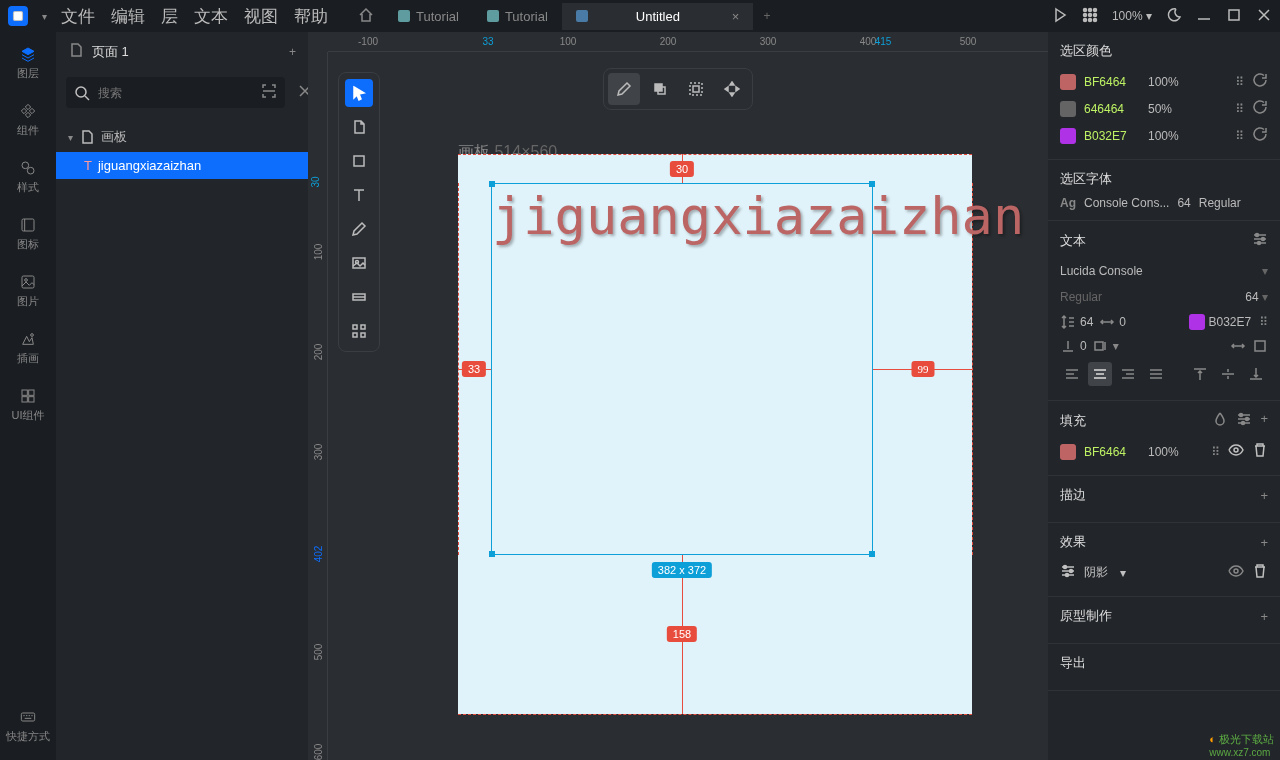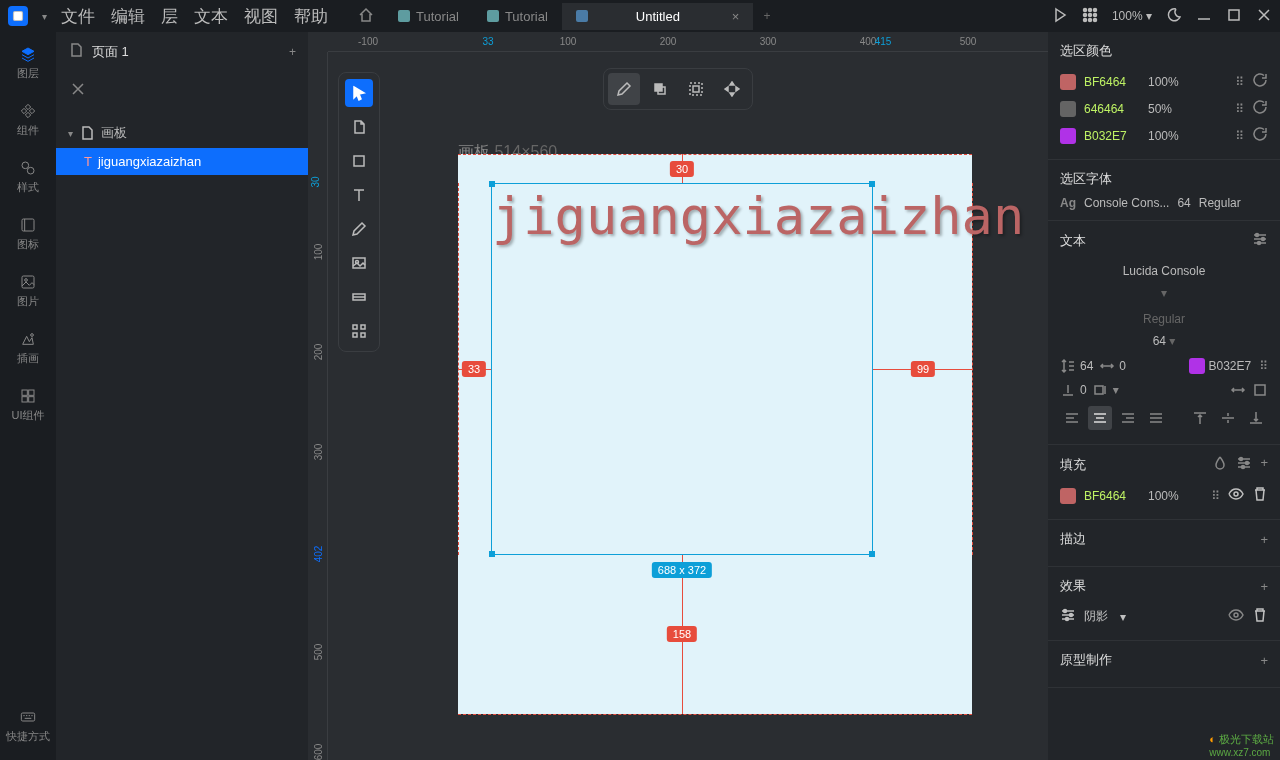--- a/index.html
+++ b/index.html
@@ -83,21 +83,21 @@
 .rp-title { color: #ddd; font-size: 13px; margin-bottom: 8px; display: flex; align-items: center; justify-content: space-between; }
 .rp-title .icons { display: flex; gap: 8px; color: #888; }
 .color-row { display: flex; align-items: center; gap: 8px; padding: 4px 0; font-size: 12px; }
 .swatch { width: 16px; height: 16px; border-radius: 3px; }
 .color-row .hex { color: #bef264; width: 56px; }
 .color-row .pct { color: #bbb; width: 36px; }
 .color-row .dots { margin-left: auto; color: #888; cursor: pointer; }
 .color-row .refresh { color: #888; cursor: pointer; }
 .font-row { display: flex; align-items: center; gap: 8px; font-size: 12px; color: #bbb; }
 .font-row .ag { color: #888; font-weight: bold; }
-.text-select { display: flex; align-items: center; gap: 8px; padding: 6px 0; color: #bbb; flex-direction: column; }
+.text-select { display: flex; align-items: center; gap: 8px; padding: 6px 0; color: #bbb; }
 .text-select .sel { flex: 1; }
 .text-select .chev2 { color: #666; }
 .num-row { display: flex; gap: 6px; padding: 4px 0; align-items: center; }
 .num-box { display: flex; align-items: center; gap: 4px; color: #888; font-size: 12px; }
 .num-box .val { color: #bbb; }
 .align-row { display: flex; gap: 4px; padding: 4px 0; }
 .align-btn { width: 24px; height: 24px; display: flex; align-items: center; justify-content: center; color: #888; cursor: pointer; border-radius: 3px; }
 .align-btn.active { background: #404347; color: #ddd; }
 .checkbox-row { display: flex; align-items: center; gap: 8px; padding: 4px 0; color: #bbb; }
 .checkbox-row .cb { width: 14px; height: 14px; border: 1px solid #666; border-radius: 2px; }
@@ -241,20 +241,30 @@
 
   <div class="layerpanel">
     <div class="page-row">
       <span class="pgicon"><svg viewBox="0 0 16 16">
             <path d="M4 2 H10 L13 5 V14 H4 Z"></path>
           </svg></span>
       <span class="pgname">页面 1</span>
       <span class="plus">+</span>
     </div>
     <div class="search-row">
+      <div class="search-box">
+        <svg viewBox="0 0 16 16">
+            <circle cx="7" cy="7" r="5"></circle>
+            <path d="M11 11 L15 15"></path>
+          </svg>
+        <input placeholder="搜索" style="">
+        <span class="scan"><svg viewBox="0 0 16 16">
+              <path d="M2 5 V2 H5 M11 2 H14 V5 M14 11 V14 H11 M5 14 H2 V11 M2 8 H14"></path>
+            </svg></span>
+      </div>
       <span class="search-close"><svg viewBox="0 0 16 16">
             <path d="M3 3 L13 13 M13 3 L3 13"></path>
           </svg></span>
     </div>
     <div class="tree">
       <div class="tree-row">
         <span class="arr">▾</span>
         <svg viewBox="0 0 16 16">
             <path d="M4 2 H10 L13 5 V14 H4 Z"></path>
           </svg>
@@ -365,35 +375,35 @@
     <div class="canvas-inner">
       <div class="artboard-label"><span>画板</span> <span style="color:#666">514×560</span></div>
       <div class="artboard"></div>
 
       <div class="guide-h guide-dash-h" style="left:130px; top:102px; width:514px; height:0;"></div>
       <div class="guide-v" style="left:354px; top:102px; height:29px;"></div>
       <div class="badge" style="left:354px; top:117px;">30</div>
       <div class="guide-h" style="left:130px; top:317px; width:33px;"></div>
       <div class="badge" style="left:146px; top:317px;">33</div>
       <div class="guide-h" style="left:545px; top:317px; width:99px;"></div>
-      <div class="badge" style="left:595px; top:317px;">99</div>
+      <div class="badge" style="left:595px; top:317px;font-family:Liberation Serif, serif;">99</div>
       <div class="guide-v" style="left:354px; top:503px; height:159px;"></div>
       <div class="badge" style="left:354px; top:582px;">158</div>
       <div class="guide-v guide-dash" style="left:130px; top:131px; height:372px; width:0;"></div>
       <div class="guide-v guide-dash" style="left:644px; top:131px; height:372px; width:0;"></div>
       <div class="guide-h guide-dash-h" style="left:130px; top:662px; width:514px; height:0;"></div>
 
       <div class="text-sel">
         <div class="text-content">jiguangxiazaizhan</div>
         <div class="handle h-tl"></div>
         <div class="handle h-tr"></div>
         <div class="handle h-bl"></div>
         <div class="handle h-br"></div>
       </div>
-      <div class="badge blue" style="left:354px; top:518px;">688 x 372</div>
+      <div class="badge blue" style="left:354px; top:518px;">382 x 372</div>
     </div>
   </div>
 
   <div class="rightpanel">
     <div class="rp-section">
       <div class="rp-title">选区颜色</div>
       <div id="color-list">
           <div class="color-row">
             <span class="swatch" style="background:#bf6464"></span>
             <span class="hex">BF6464</span>
@@ -599,18 +609,23 @@
       </div>
     </div>
     <div class="rp-section">
       <div class="rp-title">
           <span>原型制作</span>
           <span class="icons">
             <span>+</span>
           </span>
         </div>
     </div>
+    <div class="rp-section">
+      <div class="rp-title">
+          <span>导出</span>
+        </div>
+    </div>
   </div>
 </div>
 
 <div class="watermark">
   <span class="logo2">◐</span> 极光下载站<br><span class="url">www.xz7.com</span>
 </div>
 
 </body></html>

